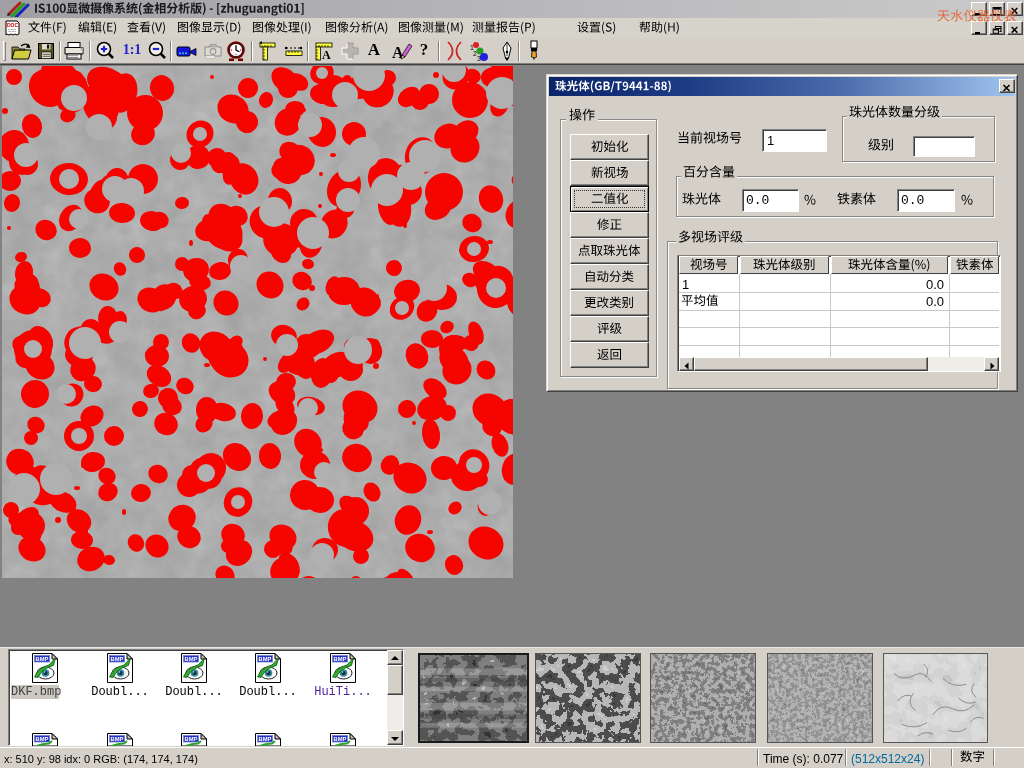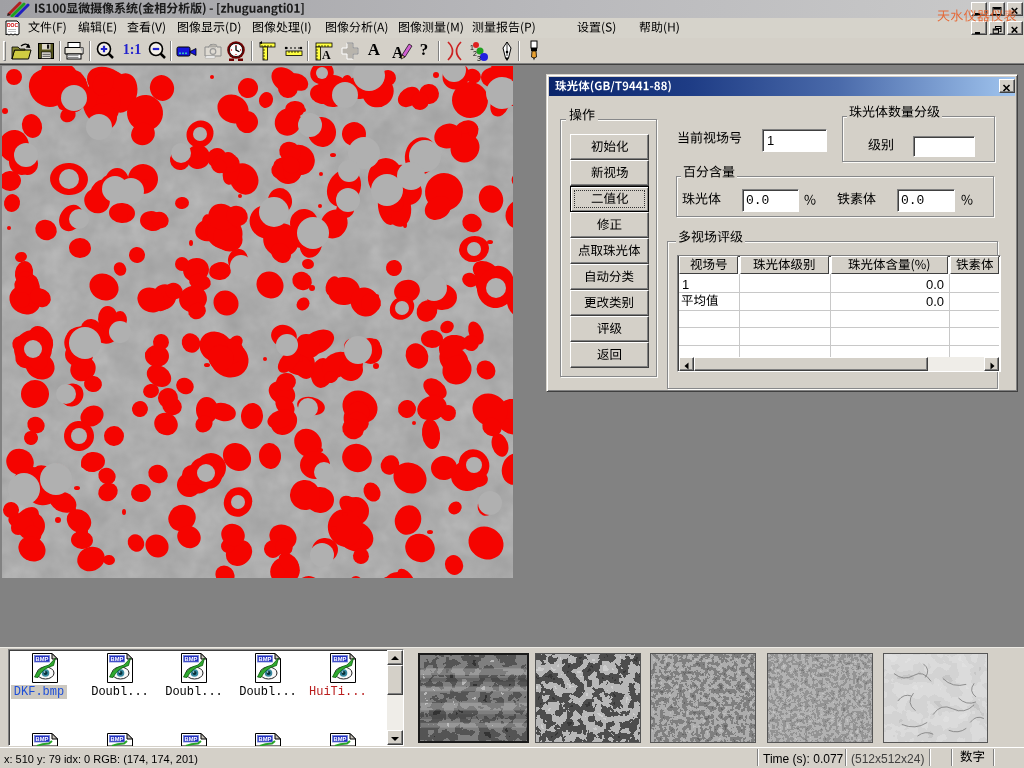--- a/index.html
+++ b/index.html
@@ -793,21 +793,21 @@
 <path d="M3.5 1.5 H23 L28.5 7 V30.5 H3.5 Z" fill="#fff" stroke="#000" stroke-width="1"></path>
 <path d="M23 1.5 V7 H28.5 Z" fill="#c8c4bc" stroke="#000" stroke-width="1"></path>
 <rect x="5.5" y="3.5" width="15" height="6.5" fill="#2430c0" stroke="#7080d8" stroke-width="0.8"></rect>
 <text x="6.5" y="9" font-size="5.8" font-weight="bold" fill="#fff" font-family="Liberation Sans">BMP</text>
 <ellipse cx="16.5" cy="21" rx="8.5" ry="6" fill="#f8f8f8" stroke="#222" stroke-width="1"></ellipse>
 <circle cx="16.5" cy="21" r="3.8" fill="#3888a0"></circle>
 <circle cx="16.5" cy="21" r="2" fill="#083038"></circle>
 <circle cx="15.6" cy="20" r="0.8" fill="#d0f0f8"></circle>
 <path d="M5.5 25 Q9 15.5 20 13 L26.5 6 L24.5 13.5 Q13.5 16 9 25.5 Z" fill="#30aa30" stroke="#0a5c0a" stroke-width="0.8"></path>
 </svg>
-<div class="abs" style="left:11px;top:685px;width:56px;text-align:center;font:12px 'Liberation Mono',monospace;background:#ccc8c0;color:#1d4ed8">DKF.bmp</div>
+<div class="abs" style="left:11px;top:685px;width:48px;text-align:center;font:12px 'Liberation Mono',monospace;background:#ccc8c0;color:#404040">DKF.bmp</div>
 <svg class="abs" style="left:29px;top:732px" width="32" height="14" viewBox="0 0 32 14">
 <path d="M3.5 1.5 H23 L28.5 7 V14 H3.5 Z" fill="#fff" stroke="#000" stroke-width="1"></path>
 <path d="M23 1.5 V7 H28.5 Z" fill="#c8c4bc" stroke="#000" stroke-width="1"></path>
 <rect x="5.5" y="3.5" width="15" height="6.5" fill="#2430c0" stroke="#7080d8" stroke-width="0.8"></rect>
 <text x="6.5" y="9" font-size="5.8" font-weight="bold" fill="#fff" font-family="Liberation Sans">BMP</text>
 <path d="M8 14 q5 -2.5 12 -2.5 l3 -2.5" fill="none" stroke="#28a428" stroke-width="2"></path>
 </svg>
 <svg class="abs" style="left:104px;top:652px" width="32" height="32" viewBox="0 0 32 32">
 <path d="M3.5 1.5 H23 L28.5 7 V30.5 H3.5 Z" fill="#fff" stroke="#000" stroke-width="1"></path>
 <path d="M23 1.5 V7 H28.5 Z" fill="#c8c4bc" stroke="#000" stroke-width="1"></path>
@@ -869,21 +869,21 @@
 <path d="M3.5 1.5 H23 L28.5 7 V30.5 H3.5 Z" fill="#fff" stroke="#000" stroke-width="1"></path>
 <path d="M23 1.5 V7 H28.5 Z" fill="#c8c4bc" stroke="#000" stroke-width="1"></path>
 <rect x="5.5" y="3.5" width="15" height="6.5" fill="#2430c0" stroke="#7080d8" stroke-width="0.8"></rect>
 <text x="6.5" y="9" font-size="5.8" font-weight="bold" fill="#fff" font-family="Liberation Sans">BMP</text>
 <ellipse cx="16.5" cy="21" rx="8.5" ry="6" fill="#f8f8f8" stroke="#222" stroke-width="1"></ellipse>
 <circle cx="16.5" cy="21" r="3.8" fill="#3888a0"></circle>
 <circle cx="16.5" cy="21" r="2" fill="#083038"></circle>
 <circle cx="15.6" cy="20" r="0.8" fill="#d0f0f8"></circle>
 <path d="M5.5 25 Q9 15.5 20 13 L26.5 6 L24.5 13.5 Q13.5 16 9 25.5 Z" fill="#30aa30" stroke="#0a5c0a" stroke-width="0.8"></path>
 </svg>
-<div class="abs" style="left:309px;top:685px;width:68px;font:12px 'Liberation Mono',monospace;color:#b91c1c">HuiTi...</div>
+<div class="abs" style="left:309px;top:685px;width:68px;text-align:center;font:12px 'Liberation Mono',monospace;color:#4c1d95">HuiTi...</div>
 <svg class="abs" style="left:327px;top:732px" width="32" height="14" viewBox="0 0 32 14">
 <path d="M3.5 1.5 H23 L28.5 7 V14 H3.5 Z" fill="#fff" stroke="#000" stroke-width="1"></path>
 <path d="M23 1.5 V7 H28.5 Z" fill="#c8c4bc" stroke="#000" stroke-width="1"></path>
 <rect x="5.5" y="3.5" width="15" height="6.5" fill="#2430c0" stroke="#7080d8" stroke-width="0.8"></rect>
 <text x="6.5" y="9" font-size="5.8" font-weight="bold" fill="#fff" font-family="Liberation Sans">BMP</text>
 <path d="M8 14 q5 -2.5 12 -2.5 l3 -2.5" fill="none" stroke="#28a428" stroke-width="2"></path>
 </svg>
 <div class="abs" style="left:387px;top:650px;width:16px;height:95px;background:#efede8"></div>
 <div class="abs btn3d" style="left:387px;top:650px;width:16px;height:15px"><svg width="14" height="13" viewBox="0 0 14 13">
       <path d="M3 8 L7 4 L11 8 z" fill="#000"></path>
@@ -969,22 +969,22 @@
       <path d="M76 45 q8 8 18 4"></path>
       <path d="M40 10 q8 6 2 14"></path>
       <path d="M88 70 q6 -8 14 -4"></path>
       <path d="M14 48 q6 -8 14 -5"></path>
       <path d="M66 78 q10 4 18 -2"></path>
       <path d="M92 30 q-6 8 2 14"></path>
       <path d="M34 84 q8 -6 16 -2"></path>
     </g>
 </svg>
 <div class="abs" style="left:0;top:747px;width:1024px;height:21px;background:#d4d0c8;border-top:1px solid #fff"></div>
-<div class="abs" style="left:4px;top:753px;font:11px 'Liberation Sans';color:#000">x: 510 y: 79 idx: 0 RGB: (174, 174, 201)</div>
+<div class="abs" style="left:4px;top:753px;font:11px 'Liberation Sans';color:#000">x: 510 y: 98 idx: 0 RGB: (174, 174, 174)</div>
 <div class="abs" style="left:757px;top:749px;width:2px;height:17px;border-left:1px solid #808080;border-right:1px solid #fff"></div>
 <div class="abs" style="left:845px;top:749px;width:2px;height:17px;border-left:1px solid #808080;border-right:1px solid #fff"></div>
 <div class="abs" style="left:929px;top:749px;width:2px;height:17px;border-left:1px solid #808080;border-right:1px solid #fff"></div>
 <div class="abs" style="left:951px;top:749px;width:2px;height:17px;border-left:1px solid #808080;border-right:1px solid #fff"></div>
 <div class="abs" style="left:993px;top:749px;width:2px;height:17px;border-left:1px solid #808080;border-right:1px solid #fff"></div>
 <div class="abs" style="left:763px;top:752px;font:12px 'Liberation Sans';color:#000">Time (s): 0.077</div>
-<div class="abs" style="left:851px;top:752px;font:12px 'Liberation Sans';color:#404040">(512x512x24)</div>
+<div class="abs" style="left:851px;top:752px;font:12px 'Liberation Sans';color:#0369a1">(512x512x24)</div>
 <div style="position:absolute;left:960px;top:750px"><svg width="25" height="16" viewBox="0 -11.0 25 16" style="overflow:visible">
       <path d="M5.5 -10.3 C5.3 -9.8 4.9 -9.0 4.6 -8.6 L5.2 -8.3 C5.5 -8.7 6.0 -9.3 6.3 -9.9 L5.5 -10.3 Z M1.1 -9.9 C1.4 -9.4 1.8 -8.7 1.9 -8.3 L2.6 -8.6 C2.5 -9.0 2.1 -9.7 1.8 -10.2 L1.1 -9.9 Z M5.1 -3.2 C4.8 -2.6 4.4 -2.0 4.0 -1.6 C3.5 -1.8 3.0 -2.0 2.5 -2.2 C2.7 -2.5 2.9 -2.9 3.1 -3.2 L5.1 -3.2 Z M1.4 -1.9 C2.0 -1.7 2.7 -1.4 3.3 -1.0 C2.5 -0.5 1.5 -0.1 0.5 0.2 C0.7 0.3 0.9 0.7 1.0 0.9 C2.1 0.6 3.2 0.1 4.1 -0.6 C4.5 -0.4 4.9 -0.1 5.2 0.1 L5.8 -0.5 C5.5 -0.7 5.1 -1.0 4.7 -1.2 C5.3 -1.9 5.9 -2.8 6.2 -3.9 L5.7 -4.1 L5.5 -4.0 L3.5 -4.0 L3.8 -4.7 L2.9 -4.8 C2.8 -4.6 2.7 -4.3 2.6 -4.0 L0.9 -4.0 L0.9 -3.2 L2.2 -3.2 C1.9 -2.8 1.6 -2.3 1.4 -1.9 Z M3.2 -10.5 L3.2 -8.2 L0.6 -8.2 L0.6 -7.4 L2.9 -7.4 C2.3 -6.6 1.4 -5.8 0.5 -5.4 C0.7 -5.3 0.9 -4.9 1.0 -4.7 C1.8 -5.1 2.6 -5.8 3.2 -6.6 L3.2 -5.0 L4.1 -5.0 L4.1 -6.8 C4.7 -6.3 5.5 -5.7 5.8 -5.4 L6.3 -6.1 C6.0 -6.3 4.9 -7.0 4.3 -7.4 L6.6 -7.4 L6.6 -8.2 L4.1 -8.2 L4.1 -10.5 L3.2 -10.5 Z M7.9 -10.4 C7.5 -8.2 7.0 -6.1 6.0 -4.8 C6.2 -4.7 6.6 -4.4 6.7 -4.2 C7.0 -4.7 7.3 -5.2 7.6 -5.8 C7.8 -4.6 8.2 -3.5 8.7 -2.5 C8.0 -1.3 7.0 -0.4 5.6 0.3 C5.8 0.5 6.1 0.8 6.2 1.0 C7.4 0.3 8.4 -0.5 9.1 -1.6 C9.8 -0.5 10.5 0.3 11.5 0.9 C11.7 0.7 11.9 0.3 12.2 0.2 C11.1 -0.4 10.3 -1.3 9.6 -2.5 C10.3 -3.8 10.7 -5.3 11.0 -7.2 L11.8 -7.2 L11.8 -8.1 L8.3 -8.1 C8.5 -8.8 8.6 -9.5 8.7 -10.3 L7.9 -10.4 Z M10.1 -7.2 C9.9 -5.8 9.6 -4.5 9.2 -3.5 C8.7 -4.6 8.3 -5.8 8.1 -7.2 L10.1 -7.2 Z M18.2 -4.5 L18.2 -3.8 L13.4 -3.8 L13.4 -2.8 L18.2 -2.8 L18.2 -0.2 C18.2 0.0 18.2 0.1 18.0 0.1 C17.7 0.1 16.9 0.1 16.1 0.0 C16.2 0.3 16.4 0.7 16.5 1.0 C17.5 1.0 18.2 1.0 18.7 0.8 C19.1 0.7 19.2 0.4 19.2 -0.2 L19.2 -2.8 L24.1 -2.8 L24.1 -3.8 L19.2 -3.8 L19.2 -4.2 C20.3 -4.8 21.5 -5.7 22.2 -6.5 L21.6 -6.9 L21.4 -6.9 L15.4 -6.9 L15.4 -6.0 L20.4 -6.0 C19.8 -5.5 19.0 -4.9 18.2 -4.5 Z M17.8 -10.3 C18.0 -10.0 18.3 -9.6 18.4 -9.2 L13.5 -9.2 L13.5 -6.6 L14.4 -6.6 L14.4 -8.3 L23.0 -8.3 L23.0 -6.6 L24.0 -6.6 L24.0 -9.2 L19.5 -9.2 C19.4 -9.6 19.0 -10.2 18.7 -10.6 L17.8 -10.3 Z" fill="#000"></path>
     </svg></div>
 </body></html>

